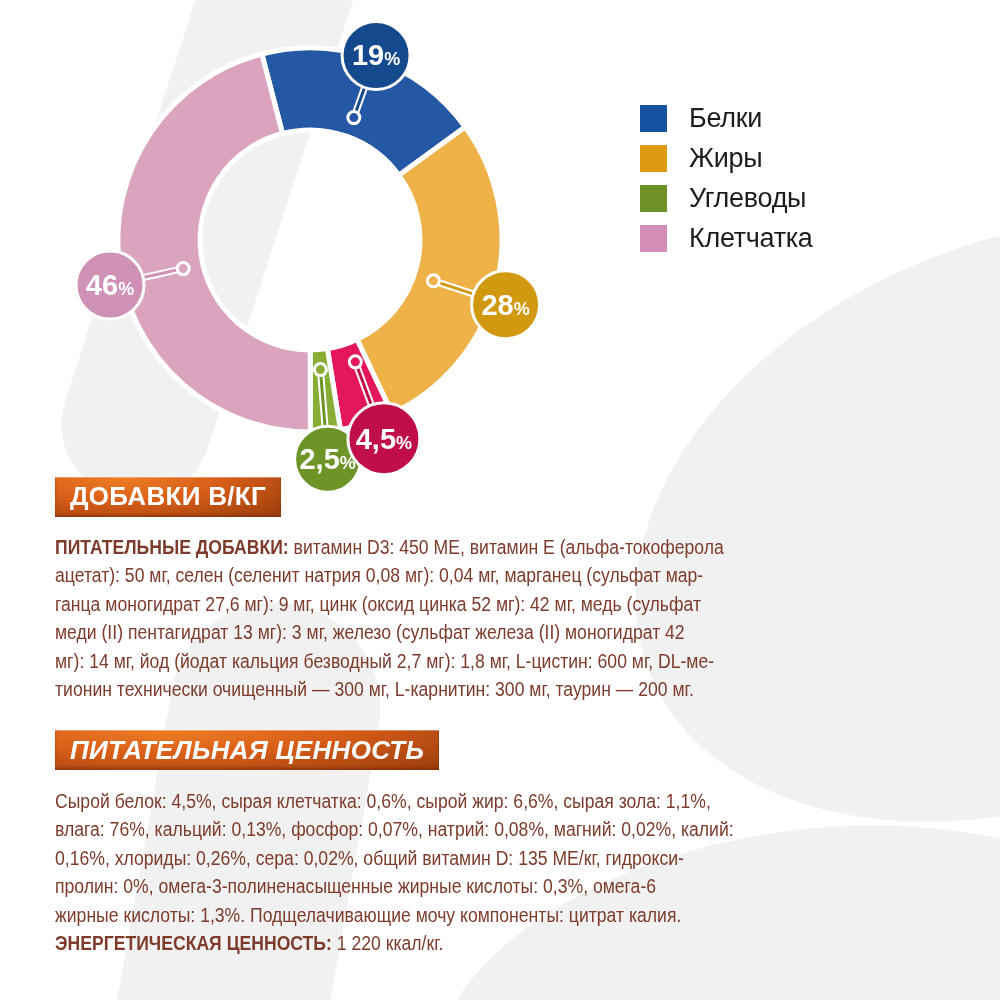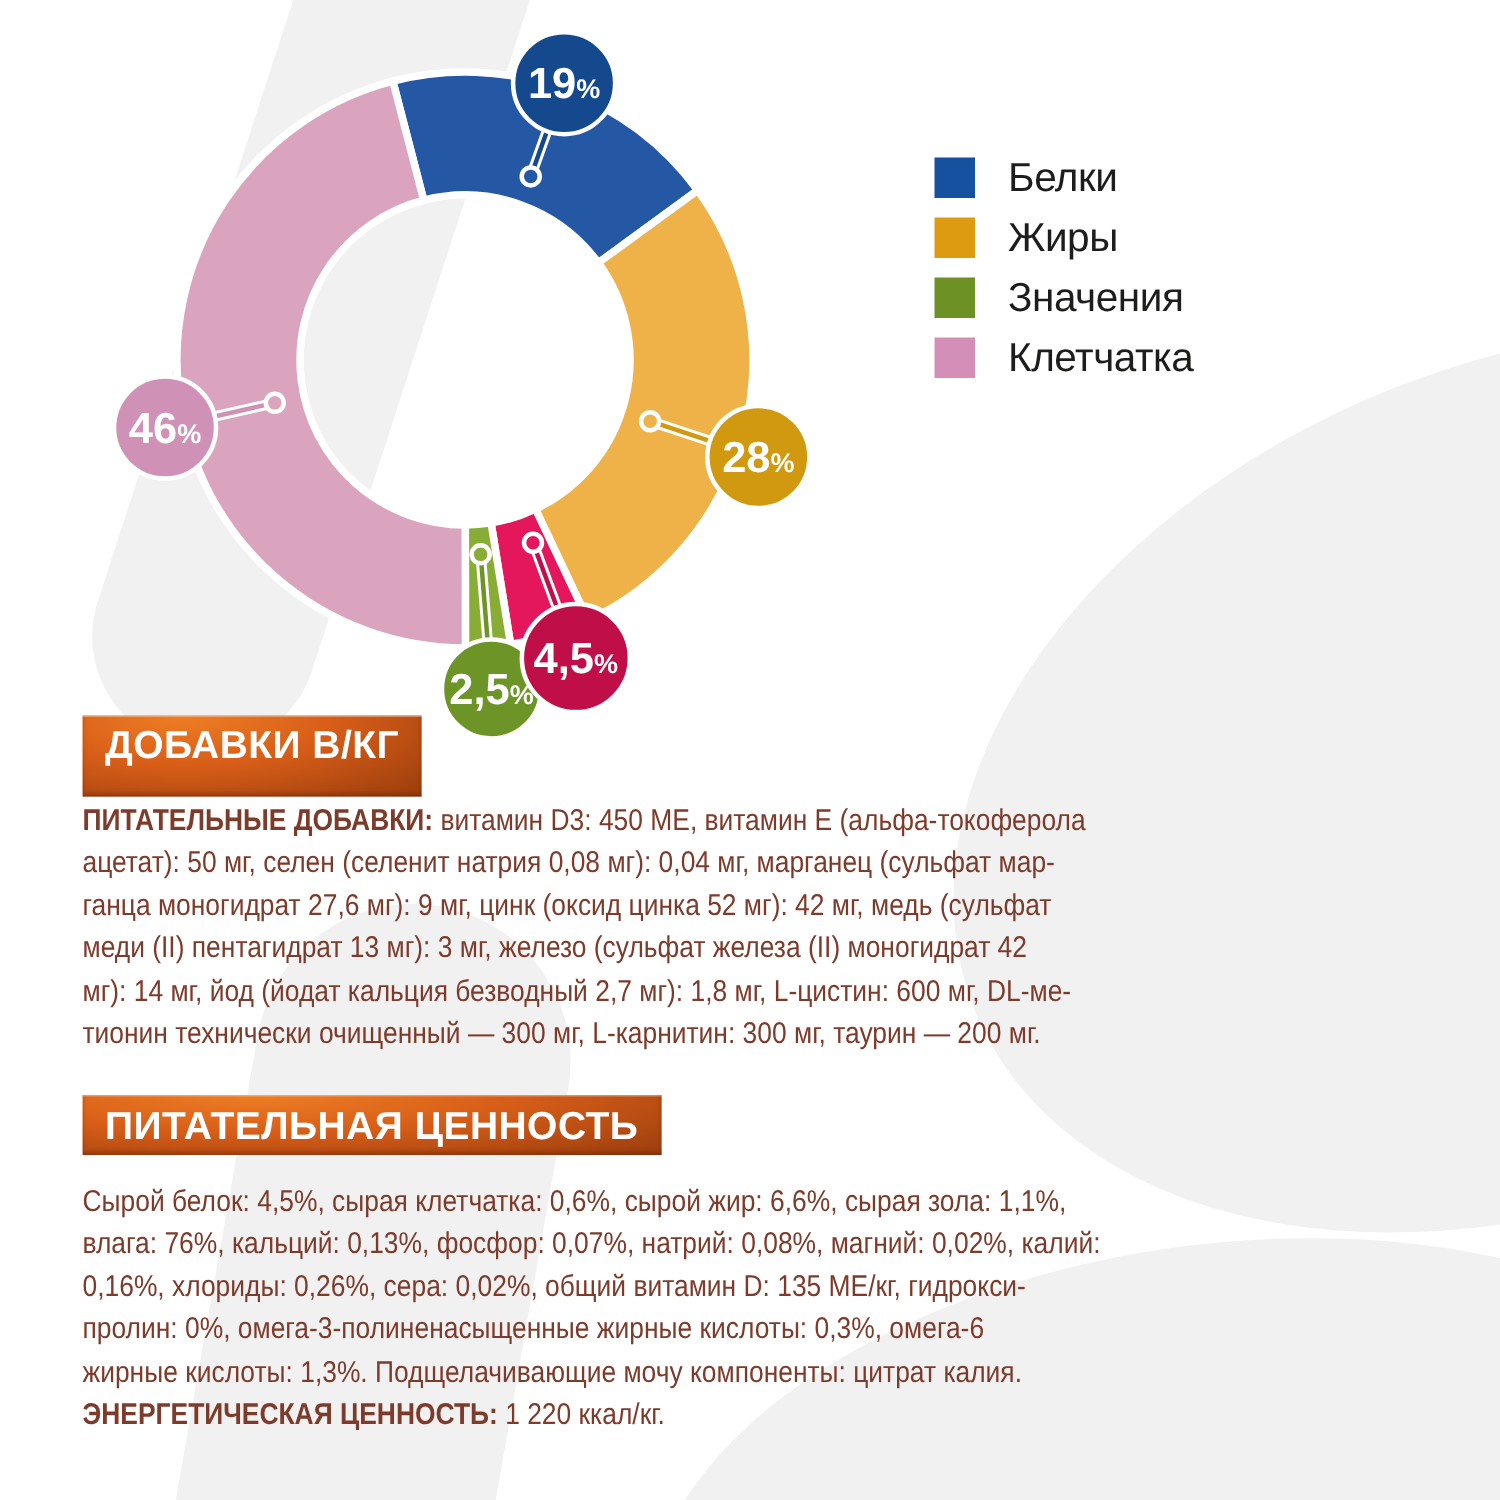--- a/index.html
+++ b/index.html
@@ -8,34 +8,34 @@
   
   .swirl{position:absolute;background:#f1f1f2;z-index:0;}
   .sw1{left:215px;top:-60px;width:150px;height:560px;transform:rotate(18deg);
        transform-origin:top left;border-radius:0 0 120px 120px;}
   .sw2{left:620px;top:240px;width:820px;height:560px;border-radius:50%;transform:rotate(-22deg);}
   .sw3{left:140px;top:600px;width:210px;height:560px;transform:rotate(10deg);border-radius:110px;}
   .sw4{left:430px;top:830px;width:760px;height:420px;border-radius:50%;transform:rotate(-8deg);}
 
   #donut{position:absolute;left:0;top:0;z-index:2;}
 
-  .legend{position:absolute;left:623px;top:98px;z-index:2;text-align:center;}
+  .legend{position:absolute;left:640px;top:98px;z-index:2;text-align:center;}
   .lg-item{display:flex;align-items:center;height:40px;}
   .sw{width:27px;height:27px;margin-right:22px;flex:none;}
   .lg-label{font-size:27px;color:#1d1d1b;letter-spacing:-0.3px;}
 
   .note{position:absolute;left:636px;top:352px;z-index:2;font-weight:bold;
         font-size:19px;line-height:26px;color:#131313;letter-spacing:-0.2px;}
 
   .badge{position:absolute;left:55px;z-index:2;color:#fff;font-weight:bold;font-size:26px;
          padding:0 15px;letter-spacing:0.3px;white-space:nowrap;
          background:radial-gradient(120% 170% at 30% 0%,#ee7e24 0%,#d95f19 35%,#a8440f 72%,#8a360b 100%);
          box-shadow:inset 0 1px 0 rgba(255,255,255,.35), inset 0 -2px 3px rgba(80,20,0,.35);}
-  #badge-additives{top:477px;height:54px;line-height:38px;}
-  #badge-nutrition{top:730px;height:40px;line-height:40px;}
+  #badge-additives{top:477px;height:40px;line-height:38px;}
+  #badge-nutrition{top:730px;height:40px;line-height:40px;font-style:italic;}
 
   .para{position:absolute;left:55px;z-index:2;color:#7d3b2b;font-size:20px;}
   #para-additives{top:533px;}
   #para-nutrition{top:787px;}
   .para .ln{height:28.4px;line-height:28.4px;white-space:nowrap;
             transform:scaleX(.88);transform-origin:0 50%;}
   .para b{font-weight:bold;}
 </style>
 </head>
 <body>
@@ -90,21 +90,21 @@
     <div class="lg-item">
       <span class="sw" style="background-color: rgb(21, 81, 158);"></span>
       <span class="lg-label">Белки</span>
     </div>
     <div class="lg-item">
       <span class="sw" style="background-color: rgb(220, 155, 16);"></span>
       <span class="lg-label">Жиры</span>
     </div>
     <div class="lg-item">
       <span class="sw" style="background-color: rgb(109, 145, 36);"></span>
-      <span class="lg-label">Значения</span>
+      <span class="lg-label">Углеводы</span>
     </div>
     <div class="lg-item">
       <span class="sw" style="background-color: rgb(212, 143, 184);"></span>
       <span class="lg-label">Клетчатка</span>
     </div>
   </div>
 
 
   <div class="badge" id="badge-additives">ДОБАВКИ В/КГ</div>
 

